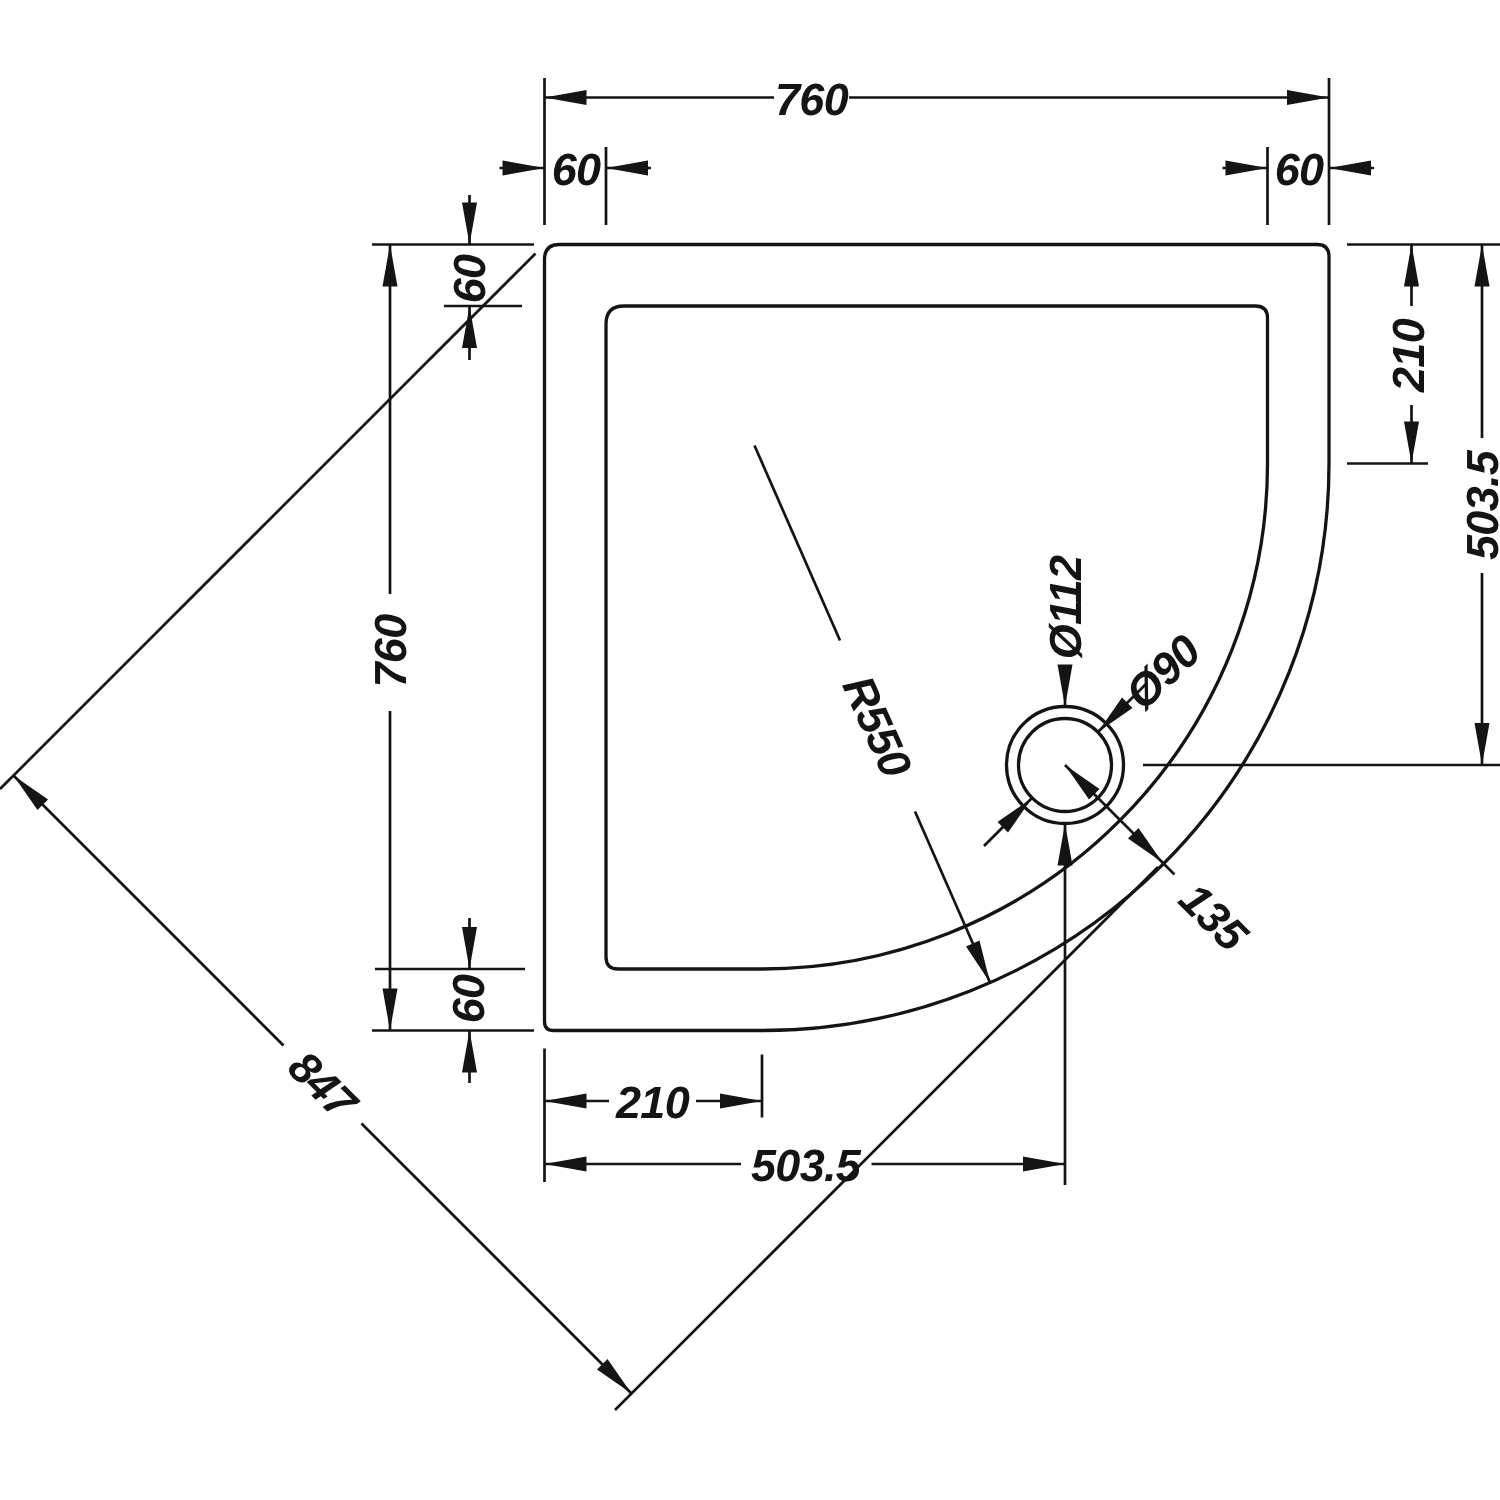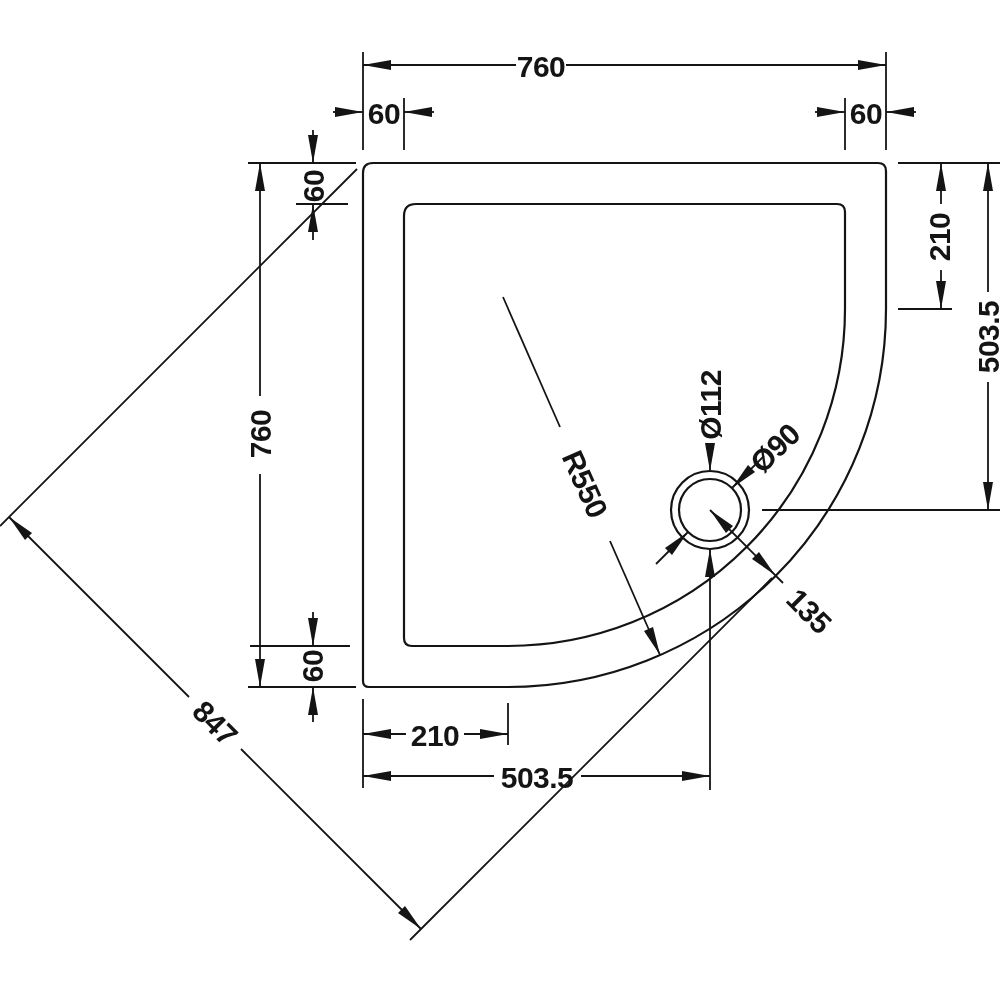--- a/index.html
+++ b/index.html
@@ -7,20 +7,21 @@
     padding: 0;
     width: 1000px;
     height: 1000px;
     background: #ffffff;
     font-family: "Liberation Sans", sans-serif;
   }
   #stage {
     position: relative;
     width: 904px;
     height: 1000px;
+    font-style: italic;
   }
   svg { display: block; }
   .obj path, .obj circle {
     fill: none;
     stroke-width: 2.2;
     stroke-linejoin: round;
     stroke-linecap: round;
   }
   .thin line {
     stroke-width: 1.8;

